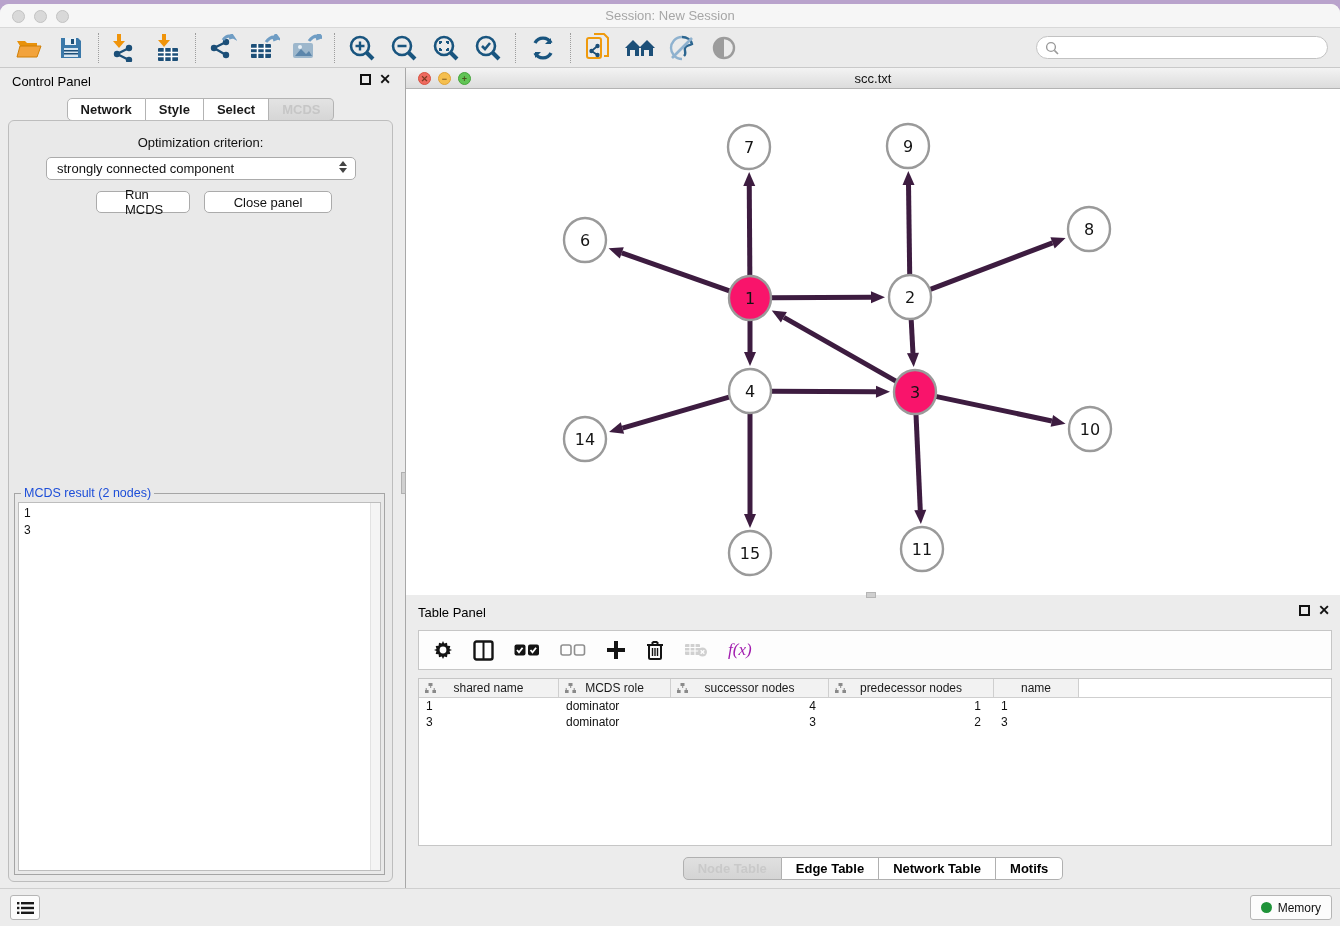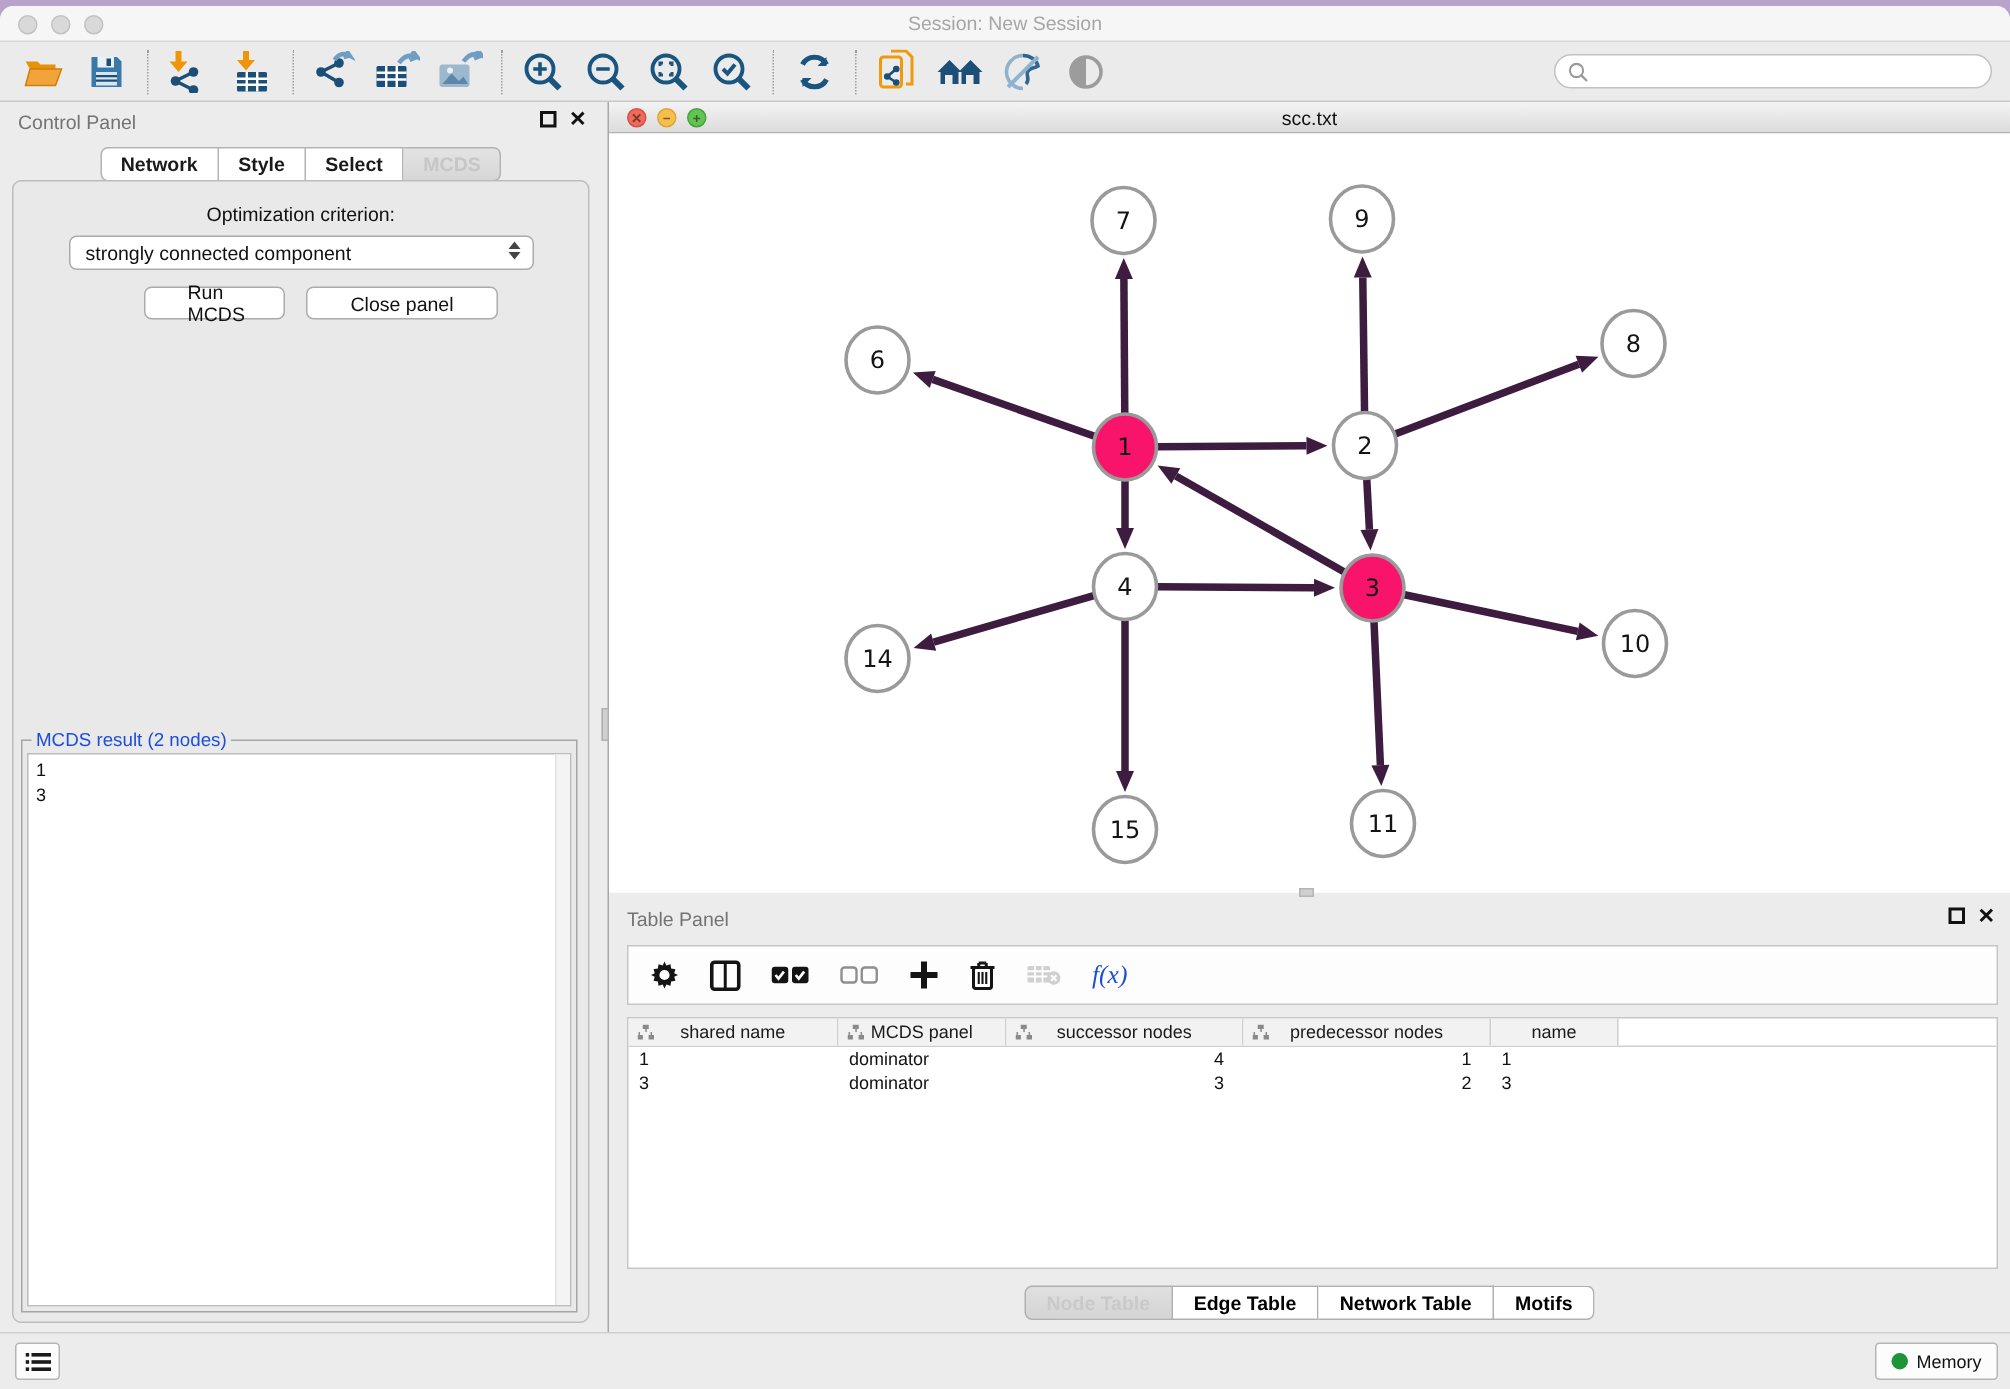--- a/index.html
+++ b/index.html
@@ -16,21 +16,21 @@
   
   #toolbar { position:absolute; left:0; top:24px; width:1340px; height:40px; background:#ebebeb; border-bottom:1px solid #c9c9c9; display:flex; align-items:center; padding-left:8px; }
   .tb-icon { width:34px; height:32px; display:flex; align-items:center; justify-content:center; flex:0 0 auto; margin:0 4px; }
   .tb-sep { width:1px; height:30px; border-left:1px dotted #9d9d9d; margin:0 6px; flex:0 0 auto; }
   #search-wrap { position:absolute; right:12px; top:8px; width:292px; height:23px; background:#fff; border:1px solid #c2c2c2; border-radius:12px; display:flex; align-items:center; padding-left:8px; }
   #search-input { border:none; outline:none; flex:1; font-size:12px; background:transparent; height:100%; }
 
   
   #control-panel { position:absolute; left:0; top:64px; width:401px; bottom:38px; background:#ececec; }
   .panel-head { position:relative; height:26px; }
-  .panel-title { position:absolute; left:12px; top:6px; font-size:13px; color:#737373; }
+  .panel-title { position:absolute; left:12px; top:6px; font-size:13px; color:#000000; }
   .panel-btns { position:absolute; right:10px; top:5px; display:flex; gap:8px; align-items:center; }
   .float-btn { width:11px; height:11px; border:2px solid #111; display:inline-block; }
   .close-btn { font-size:14px; font-weight:bold; color:#111; line-height:12px; }
   #cp-tabs { position:absolute; left:0; top:30px; width:100%; display:flex; justify-content:center; }
   .cp-tab { font-size:13px; font-weight:bold; padding:3px 13px; background:#fff; border:1px solid #b3b3b3; border-left:none; color:#1a1a1a; }
   .cp-tab:first-child { border-left:1px solid #b3b3b3; border-radius:5px 0 0 5px; }
   .cp-tab:last-child { border-radius:0 5px 5px 0; }
   .cp-tab.active { background:linear-gradient(#e3e3e3,#d6d6d6); color:#c6c6c6; }
   #cp-body { position:absolute; left:8px; right:8px; top:52px; bottom:6px; background:#e9e9e9; border:1px solid #bdbdbd; border-radius:6px; }
   #opt-label { position:absolute; left:0; right:0; top:14px; text-align:center; font-size:13px; color:#111; }
@@ -74,21 +74,21 @@
   .tp-tab:last-child { border-radius:0 5px 5px 0; }
   .tp-tab.active { background:linear-gradient(#e0e0e0,#d4d4d4); color:#c9c9c9; }
 
   
   #status-bar { position:absolute; left:0; bottom:0; width:1340px; height:38px; background:#ececec; border-top:1px solid #cfcfcf; }
   #list-btn { position:absolute; left:10px; top:6px; width:30px; height:25px; background:#fcfcfc; border:1px solid #b5b5b5; border-radius:3px; display:flex; align-items:center; justify-content:center; }
   #memory-btn { position:absolute; right:8px; top:6px; height:25px; background:#fcfcfc; border:1px solid #b5b5b5; border-radius:3px; display:flex; align-items:center; padding:0 10px; gap:6px; font-size:12px; color:#111; }
   #memory-dot { width:11px; height:11px; border-radius:50%; }
 
   .grayed { opacity:0.45; }
-  .fx-label { font-family:"Liberation Serif", serif; font-style:italic; font-size:17px; color:#1d4ed8; }
+  .fx-label { font-family:"Liberation Serif", serif; font-style:italic; font-size:17px; color:#a21caf; }
 </style>
 </head>
 <body>
 
 <div id="window">
 
   <div id="titlebar">
     <div class="tl-group">
       <span class="tl"></span>
       <span class="tl"></span>
@@ -445,21 +445,21 @@
           </div>
           <div class="th-cell" style="width: 112px;">
             <svg class="th-icon" width="11" height="11" viewBox="0 0 11 11">
               <g fill="#8a8a8a">
                 <rect x="3.5" y="0" width="4" height="3"></rect>
                 <rect x="0" y="7" width="3.6" height="3"></rect>
                 <rect x="7.4" y="7" width="3.6" height="3"></rect>
                 <path d="M5.2 3 h1 v2 h-4.5 v2 h-1 v-2 h9 v2 h-1 v-2 h-3.5 Z"></path>
               </g>
             </svg>
-            <span>MCDS panel</span>
+            <span>MCDS role</span>
           </div>
           <div class="th-cell" style="width: 158px;">
             <svg class="th-icon" width="11" height="11" viewBox="0 0 11 11">
               <g fill="#8a8a8a">
                 <rect x="3.5" y="0" width="4" height="3"></rect>
                 <rect x="0" y="7" width="3.6" height="3"></rect>
                 <rect x="7.4" y="7" width="3.6" height="3"></rect>
                 <path d="M5.2 3 h1 v2 h-4.5 v2 h-1 v-2 h9 v2 h-1 v-2 h-3.5 Z"></path>
               </g>
             </svg>

